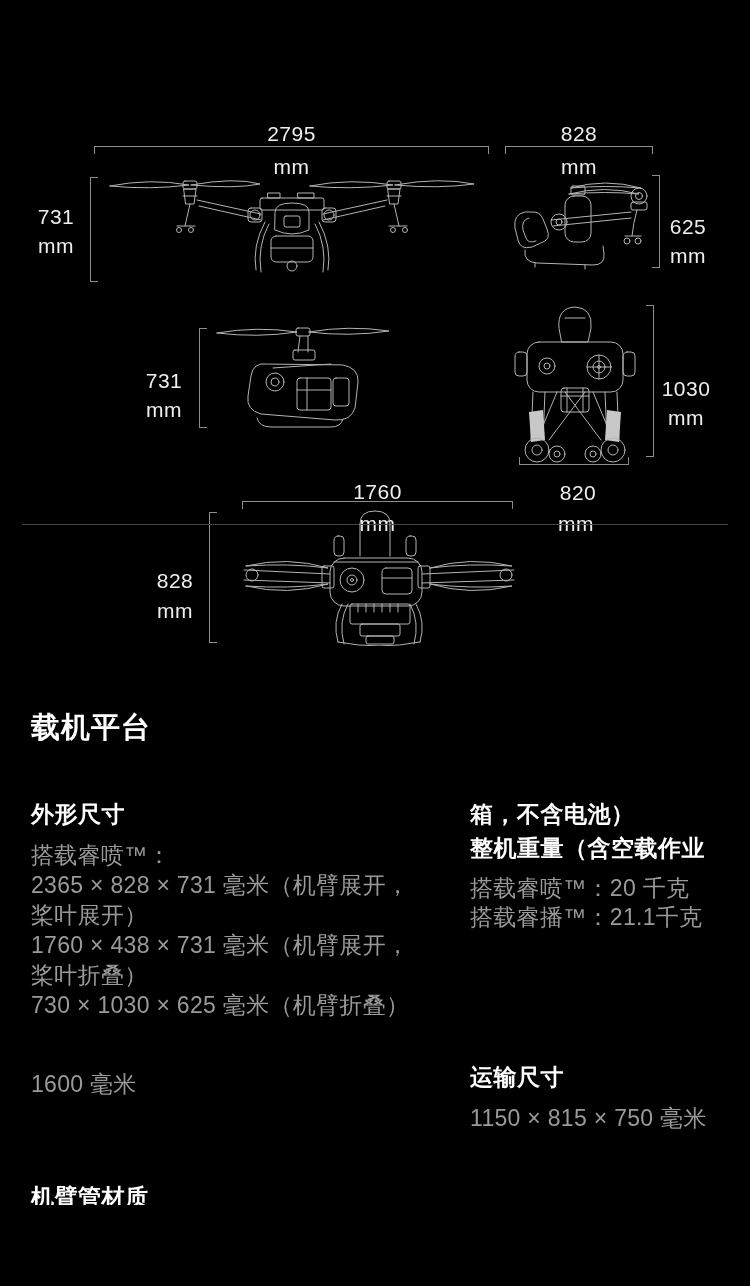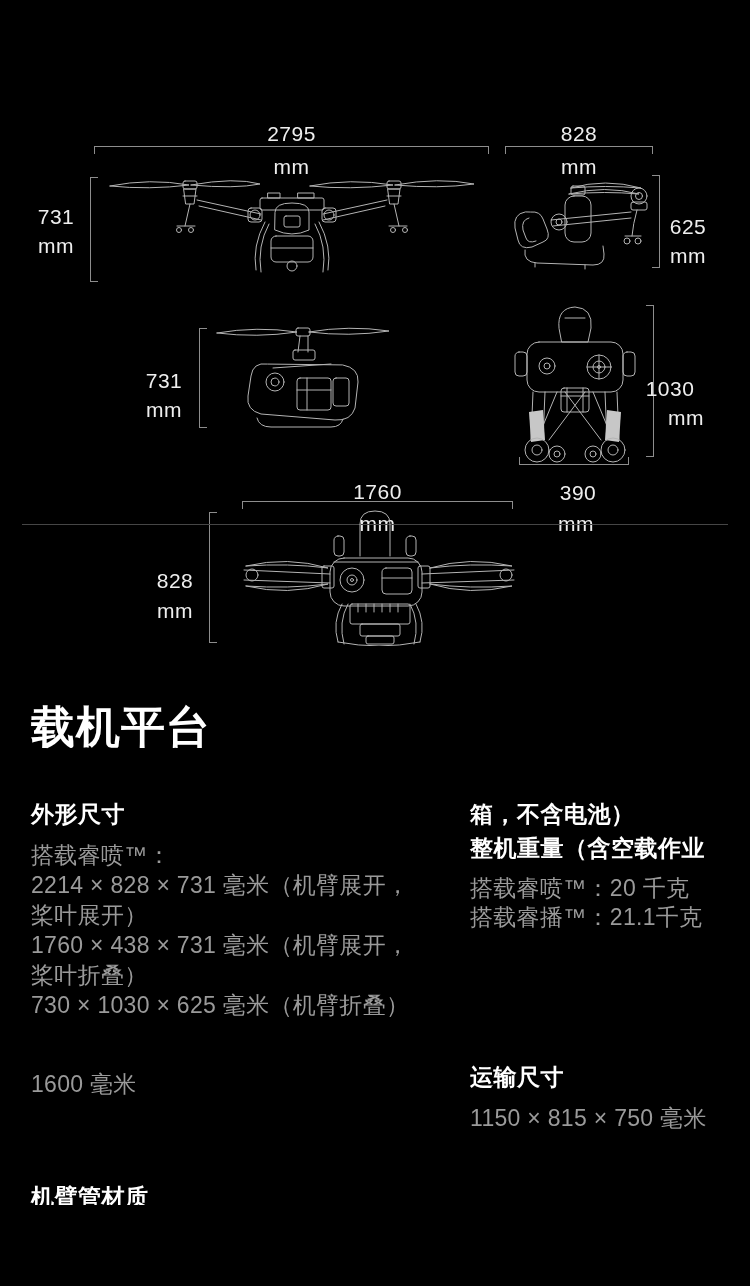--- a/index.html
+++ b/index.html
@@ -25,21 +25,21 @@
   .vdim.ticks-left{border-right:1px solid #8d8d8d;}
   .vdim::before,.vdim::after{content:"";position:absolute;left:0;width:7px;height:1px;background:#8d8d8d;}
   .vdim::before{top:0}
   .vdim::after{bottom:0}
   .divider{position:absolute;height:1px;background:#464646;}
   
   .view{position:absolute;opacity:.88;}
   .view g{stroke:#cdcdcd;fill:none;stroke-width:1;stroke-linecap:round;stroke-linejoin:round;}
   .view .wt{fill:#e3e3e3;stroke:none;}
   
-  .section-title{position:absolute;color:#ffffff;font-size:44px;line-height:38px;font-weight:700;letter-spacing:1px;white-space:nowrap;}
+  .section-title{position:absolute;color:#ffffff;font-size:29px;line-height:38px;font-weight:700;letter-spacing:1px;white-space:nowrap;}
   .spec{position:absolute;}
   .spec .h{color:#ffffff;font-size:23px;line-height:34px;font-weight:700;letter-spacing:.5px;}
   .spec .b{color:#9a9a9a;font-size:23px;line-height:30px;letter-spacing:.3px;}
   .spec .b.tight{line-height:29px;}
   .spec .gap{height:9px;}
 </style>
 </head>
 <body>
 
 <div class="page">
@@ -60,25 +60,25 @@
 
     <div class="vdim ticks-left" style="left:652px;top:175px;height:93px;"></div>
     <div class="dimnum" style="left:664px;top:216px;width:48px;">625</div>
     <div class="dimunit" style="left:664px;top:245px;width:48px;">mm</div>
 
     <div class="vdim ticks-right" style="left:199px;top:328px;height:100px;"></div>
     <div class="dimnum" style="left:142px;top:370px;width:44px;">731</div>
     <div class="dimunit" style="left:142px;top:399px;width:44px;">mm</div>
 
     <div class="vdim ticks-left" style="left:646px;top:305px;height:152px;"></div>
-    <div class="dimnum" style="left:640px;top:378px;width:60px;">1030</div>
+    <div class="dimnum" style="left:656px;top:378px;width:60px;">1030</div>
     <div class="dimunit" style="left:656px;top:407px;width:60px;">mm</div>
 
     <div class="hdim ticks-up" style="left:519px;top:457px;width:110px;"></div>
-    <div class="dimnum" style="left:523px;top:482px;width:110px;">390</div>
+    <div class="dimnum" style="left:523px;top:482px;width:110px;">820</div>
     <div class="dimunit" style="left:521px;top:513px;width:110px;">mm</div>
 
     <div class="dimnum" style="left:242px;top:481px;width:271px;">1760</div>
     <div class="hdim ticks-down" style="left:242px;top:501px;width:271px;"></div>
     <div class="dimunit" style="left:242px;top:513px;width:271px;">mm</div>
 
     <div class="vdim ticks-right" style="left:209px;top:512px;height:131px;"></div>
     <div class="dimnum" style="left:153px;top:570px;width:44px;">828</div>
     <div class="dimunit" style="left:153px;top:600px;width:44px;">mm</div>
 
@@ -252,21 +252,21 @@
       </g>
     </svg>
   </div>
 
   <h2 class="section-title" style="left:31px;top:708px;margin:0;">载机平台</h2>
 
   <div class="spec" style="left:31px;top:797px;width:410px;">
     <div class="h">外形尺寸</div>
     <div class="gap"></div>
     <div class="b">搭载睿喷™：</div>
-    <div class="b">2214 × 828 × 731 毫米（机臂展开，</div>
+    <div class="b">2365 × 828 × 731 毫米（机臂展开，</div>
     <div class="b">桨叶展开）</div>
     <div class="b">1760 × 438 × 731 毫米（机臂展开，</div>
     <div class="b">桨叶折叠）</div>
     <div class="b">730 × 1030 × 625 毫米（机臂折叠）</div>
   </div>
 
   <div class="spec" style="left:470px;top:797px;width:256px;">
     <div class="h">箱，不含电池）</div>
     <div class="h">整机重量（含空载作业</div>
     <div class="gap"></div>

